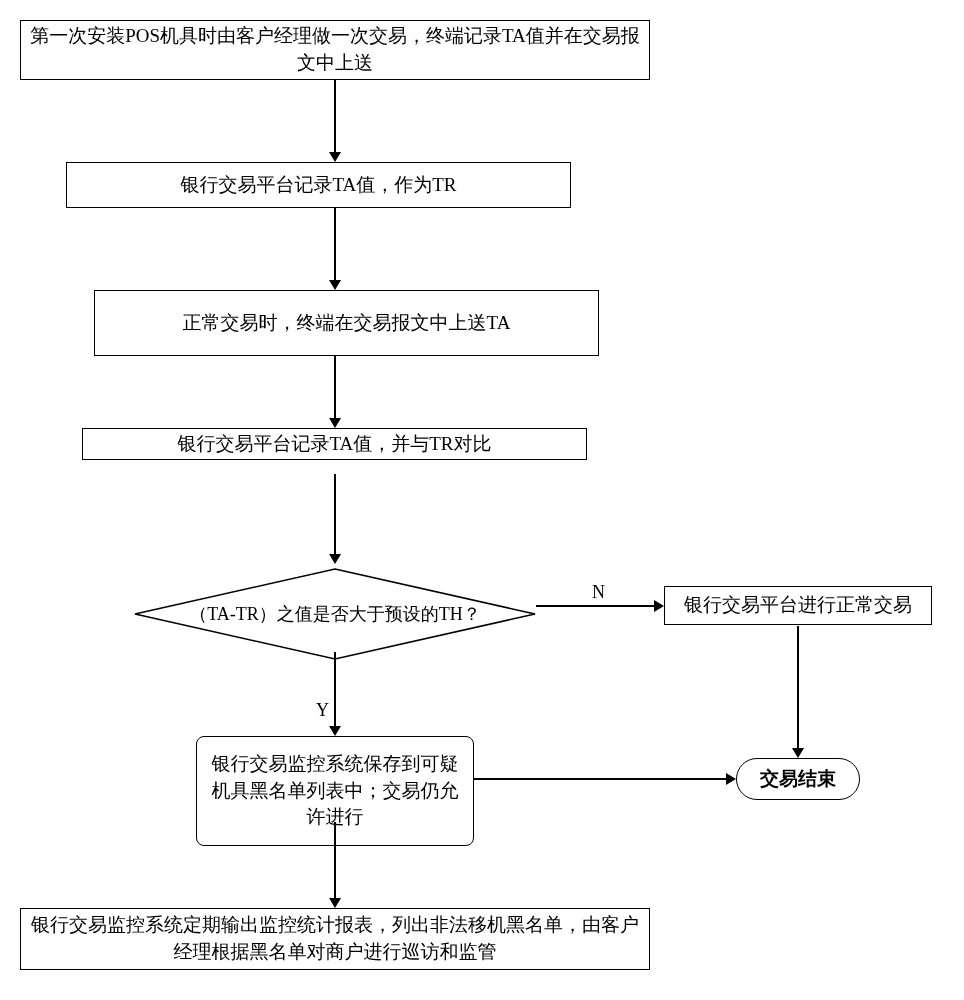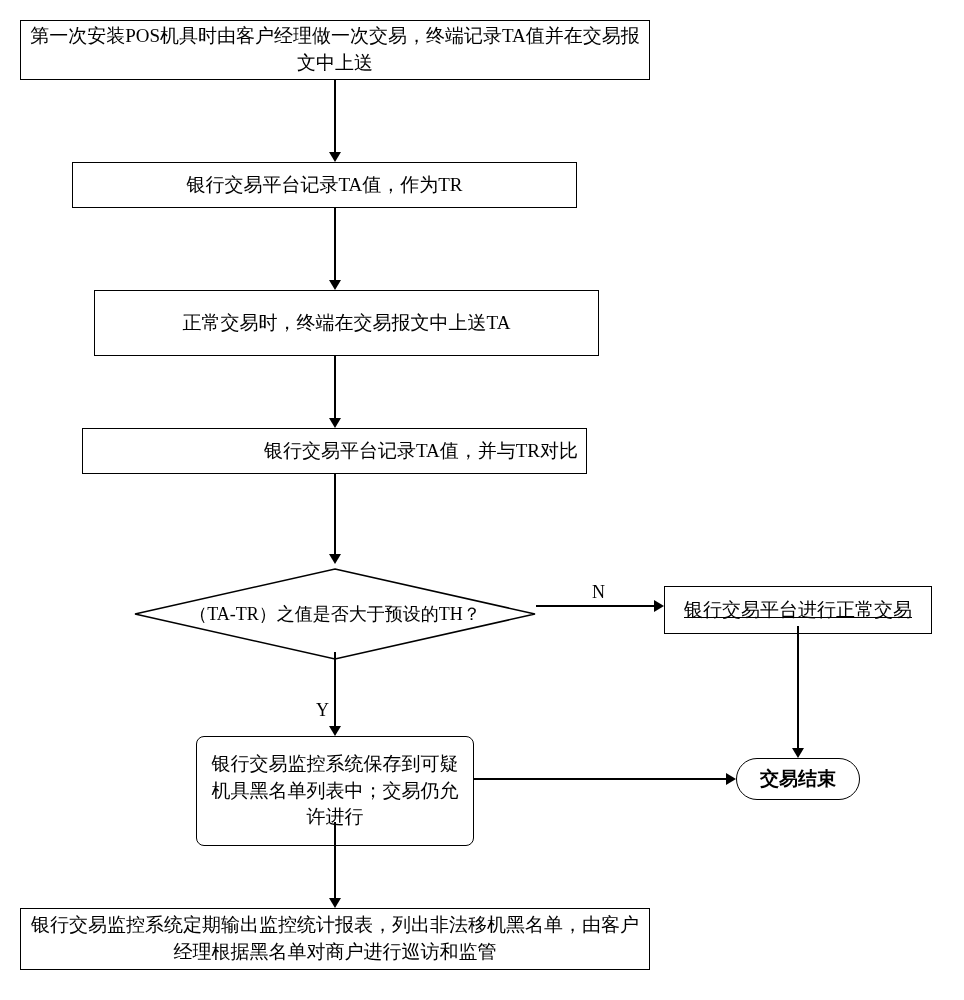--- a/index.html
+++ b/index.html
@@ -65,53 +65,53 @@
 </head>
 <body>
 
 <div class="box" style="left:20px; top:20px; width:630px; height:60px;text-align:center;">
   <span>第一次安装POS机具时由客户经理做一次交易，终端记录TA值并在交易报文中上送</span>
 </div>
 
 <div class="arrow-line" style="left:334px; top:80px; width:2px; height:74px;"></div>
 <div class="arrow-head arrow-down" style="left:329px; top:152px;"></div>
 
-<div class="box" style="left:72px; top:162px; width:505px; height:46px;">
+<div class="box" style="left:66px; top:162px; width:505px; height:46px;">
   <span>银行交易平台记录TA值，作为TR</span>
 </div>
 
 <div class="arrow-line" style="left:334px; top:208px; width:2px; height:74px;"></div>
 <div class="arrow-head arrow-down" style="left:329px; top:280px;"></div>
 
 <div class="box" style="left:82px; top:290px; width:505px; height:66px;margin-left:12px;">
   <span>正常交易时，终端在交易报文中上送TA</span>
 </div>
 
 <div class="arrow-line" style="left:334px; top:356px; width:2px; height:64px;"></div>
 <div class="arrow-head arrow-down" style="left:329px; top:418px;"></div>
 
-<div class="box" style="left:82px; top:428px; width:505px; height:46px;justify-content:flex-end;">
+<div class="box" style="left:82px; top:428px; width:505px; height:32px;">
   <span>银行交易平台记录TA值，并与TR对比</span>
 </div>
 
 <div class="arrow-line" style="left:334px; top:474px; width:2px; height:82px;"></div>
 <div class="arrow-head arrow-down" style="left:329px; top:554px;"></div>
 
 <div class="diamond" style="left:134px; top:568px;">
   <svg width="402" height="92" viewBox="0 0 402 92">
     <polygon points="201,1 401,46 201,91 1,46" fill="#fff" stroke="#000" stroke-width="1.5"></polygon>
   </svg>
   <div class="dlabel">（TA-TR）之值是否大于预设的TH？</div>
 </div>
 
 <div class="arrow-line" style="left:536px; top:605px; height:2px; width:120px;"></div>
 <div class="arrow-head arrow-right" style="left:654px; top:600px;"></div>
 <div class="edge-label" style="left:592px; top:582px;">N</div>
 
-<div class="box" style="left:664px; top:586px; width:268px; height:48px;text-decoration:underline;">
+<div class="box" style="left:664px; top:586px; width:268px; height:39px;">
   <span>银行交易平台进行正常交易</span>
 </div>
 
 <div class="arrow-line" style="left:334px; top:652px; width:2px; height:76px;"></div>
 <div class="arrow-head arrow-down" style="left:329px; top:726px;"></div>
 <div class="edge-label" style="left:316px; top:700px;">Y</div>
 
 <div class="box" style="left:196px; top:736px; width:278px; height:110px;border-radius:8px;">
   <span>银行交易监控系统保存到可疑机具黑名单列表中；交易仍允许进行</span>
 </div>

